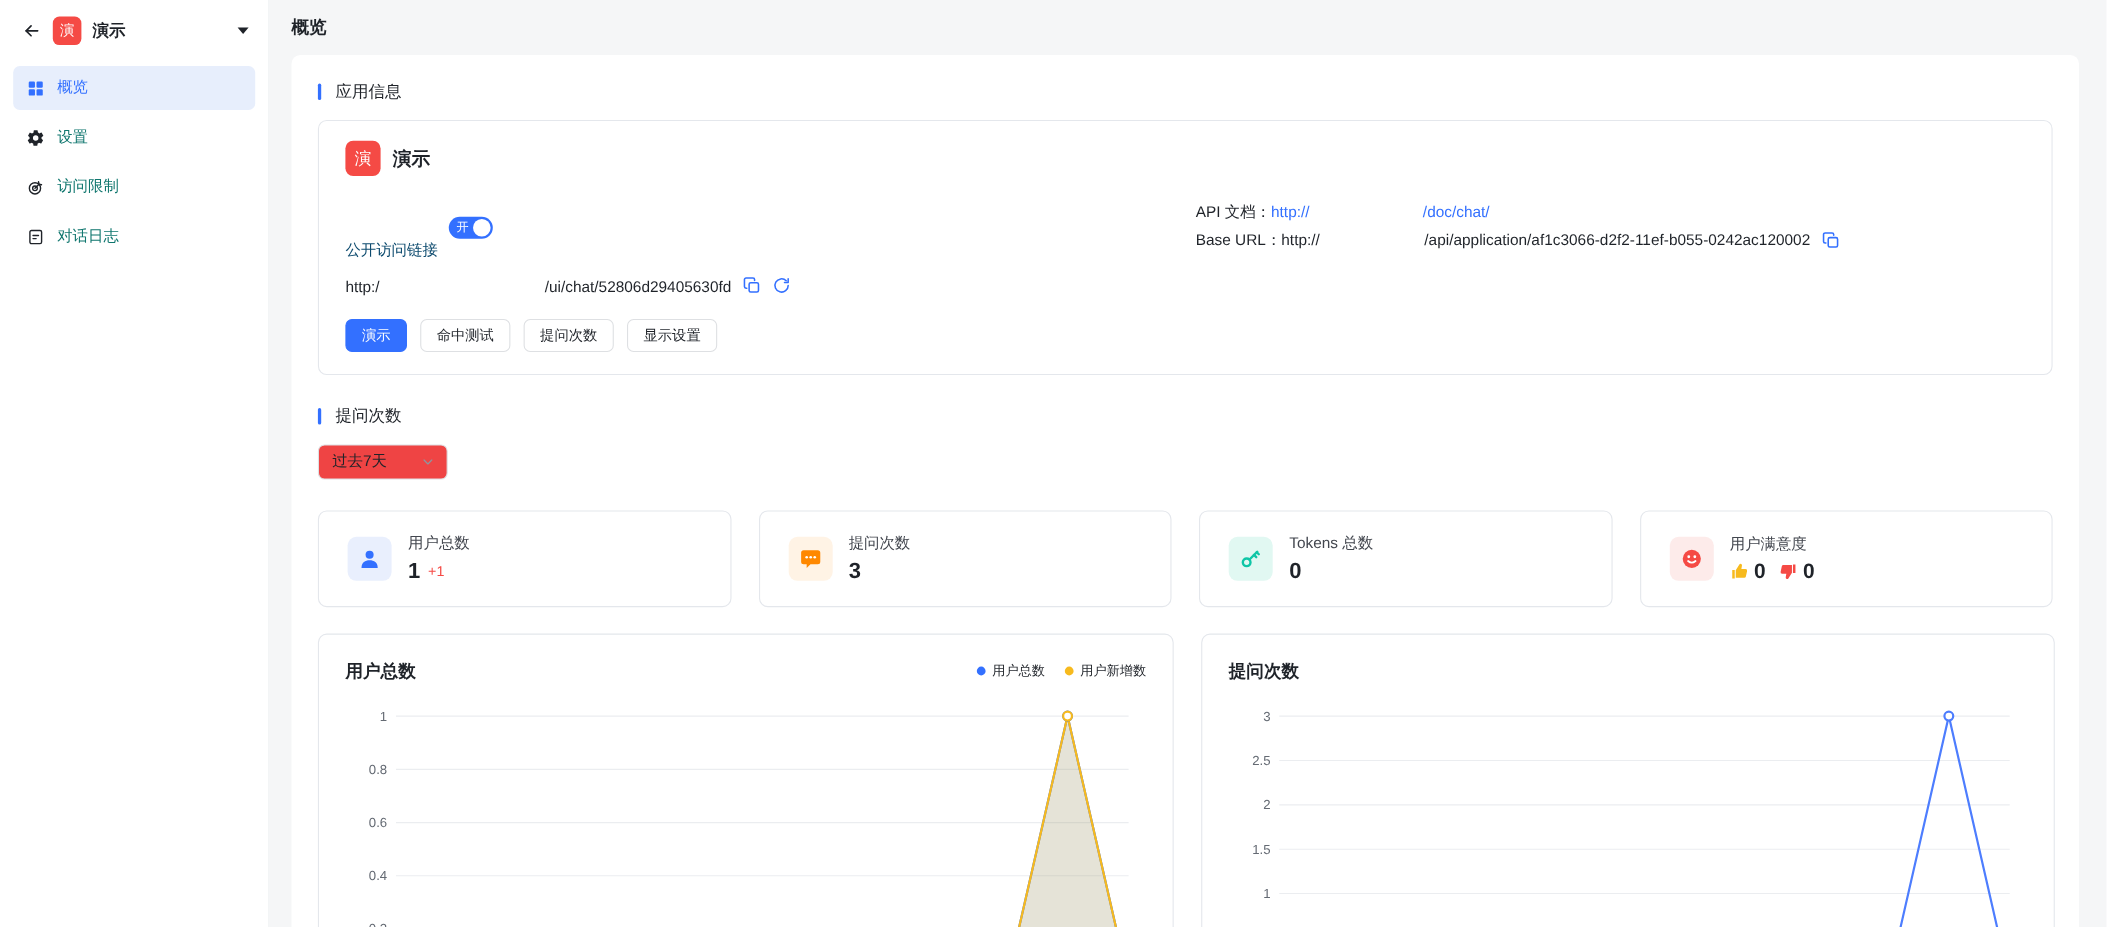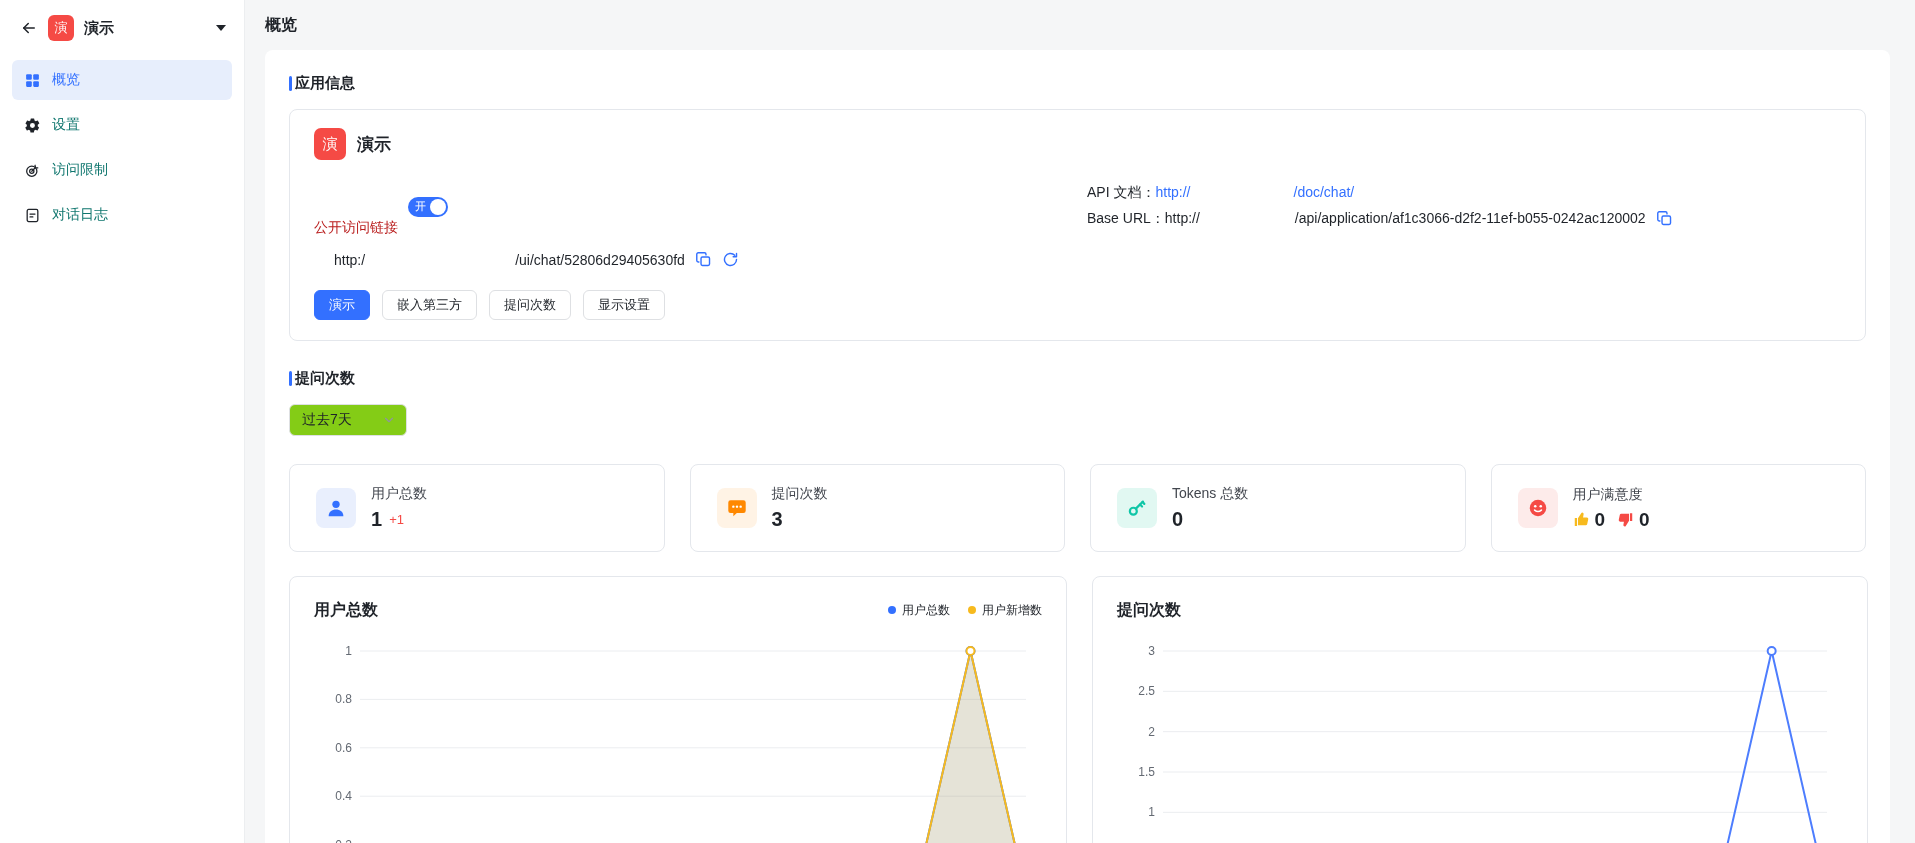--- a/index.html
+++ b/index.html
@@ -29,48 +29,48 @@
   }
   .nav-item svg { width:17px; height:17px; flex:0 0 auto; }
   .nav-item.active { background:#e7eefc; color:#3370ff; }
   
   .main { margin-left:245px; height:843px; }
   .page-header { height:50px; display:flex; align-items:center; padding-left:20px; font-size:16px; font-weight:bold; }
   .panel {
     margin:0 25px 0 20px; background:#fff; border-radius:8px 8px 0 0;
     padding:24px 24px; height:1000px;
   }
-  .section-title { display:flex; align-items:center; gap:3px; font-size:15px; font-weight:bold; margin-bottom:16px; }
+  .section-title { display:flex; align-items:center; gap:13px; font-size:15px; font-weight:normal; margin-bottom:16px; }
   .section-bar { width:3px; height:15px; background:#3370ff; border-radius:2px; }
   
   .app-card { border:1px solid #e4e7ec; border-radius:8px; padding:18px 24px 20px; margin-bottom:28px; }
   .app-card-head { display:flex; align-items:center; gap:11px; margin-bottom:16px; }
   .app-logo { width:32px; height:32px; border-radius:7px; background:#f54a45; color:#fff; font-size:15px; display:flex; align-items:center; justify-content:center; }
   .app-title { font-size:17px; font-weight:bold; }
   .app-grid, .btn-grid { display:grid; grid-template-columns:773px 1fr; align-items:start; }
-  .muted { color:#b91c1c;margin-top:43px; }
+  .muted { color:#0c4a6e;margin-top:43px; }
   .row { display:flex; align-items:center; }
   .toggle { width:40px; height:20px; border-radius:10px; background:#3370ff; color:#fff; font-size:11px;
     display:inline-flex; align-items:center; padding-left:7px; position:relative; margin-left:10px; cursor:pointer; }
   .toggle-knob { position:absolute; right:2px; top:2px; width:16px; height:16px; border-radius:50%; background:#fff; }
-  .url-row { margin-top:14px; font-size:14px; display:flex; align-items:center;margin-left:20px; }
+  .url-row { margin-top:14px; font-size:14px; display:flex; align-items:center; }
   .gap-redact { display:inline-block; }
   .icon-btn { width:17px; height:17px; margin-left:10px; cursor:pointer; flex:0 0 auto; }
   .api-line { margin-top:8px; font-size:14px; display:flex; align-items:flex-start; }
   .link { color:#3370ff; text-decoration:none; cursor:pointer; }
   .btn-grid { margin-top:22px; }
   .btn-group { display:flex; gap:12px; }
   .btn {
     display:inline-flex; align-items:center; justify-content:center; height:30px; padding:0 14px;
     border:1px solid #dee0e3; border-radius:6px; background:#fff; font-size:13px; color:#1f2329; cursor:pointer;
   }
   .btn.primary { background:#3370ff; border-color:#3370ff; color:#fff; }
   
   .range-select {
-    width:118px; height:32px; border:1px solid #dee0e3; border-radius:6px; background:#84cc16;
+    width:118px; height:32px; border:1px solid #dee0e3; border-radius:6px; background:#ef4444;
     display:flex; align-items:center; justify-content:space-between; padding:0 10px 0 12px;
     font-size:14px; margin-bottom:28px; cursor:pointer;
   }
   .stats { display:grid; grid-template-columns:repeat(4,1fr); gap:25px; margin-bottom:24px; }
   .stat-card { border:1px solid #e4e7ec; border-radius:8px; padding:20px 26px; display:flex; align-items:center; gap:15px; height:88px; }
   .stat-icon { width:40px; height:40px; border-radius:8px; display:flex; align-items:center; justify-content:center; flex:0 0 auto; }
   .stat-icon svg { width:22px; height:22px; }
   .stat-label { font-size:14px; color:#42464e; margin-bottom:5px; }
   .stat-value { font-size:20px; font-weight:bold; display:flex; align-items:center; }
   .delta { color:#f54a45; font-size:13px; font-weight:normal; margin-left:7px; }
@@ -193,21 +193,21 @@
                 <rect x="8.5" y="8.5" width="12" height="12" rx="2"></rect>
                 <path d="M5.5 15.5h-1a2 2 0 0 1-2-2v-9a2 2 0 0 1 2-2h9a2 2 0 0 1 2 2v1"></path>
               </svg>
           </div>
         </div>
       </div>
 
       <div class="btn-grid">
         <div class="btn-group">
           <button class="btn primary">演示</button>
-          <button class="btn">嵌入第三方</button>
+          <button class="btn">命中测试</button>
           <button class="btn">提问次数</button>
           <button class="btn">显示设置</button>
         </div>
       </div>
     </div>
 
     <div class="section-title">
       <span class="section-bar"></span>
       <span>提问次数</span>
     </div>

